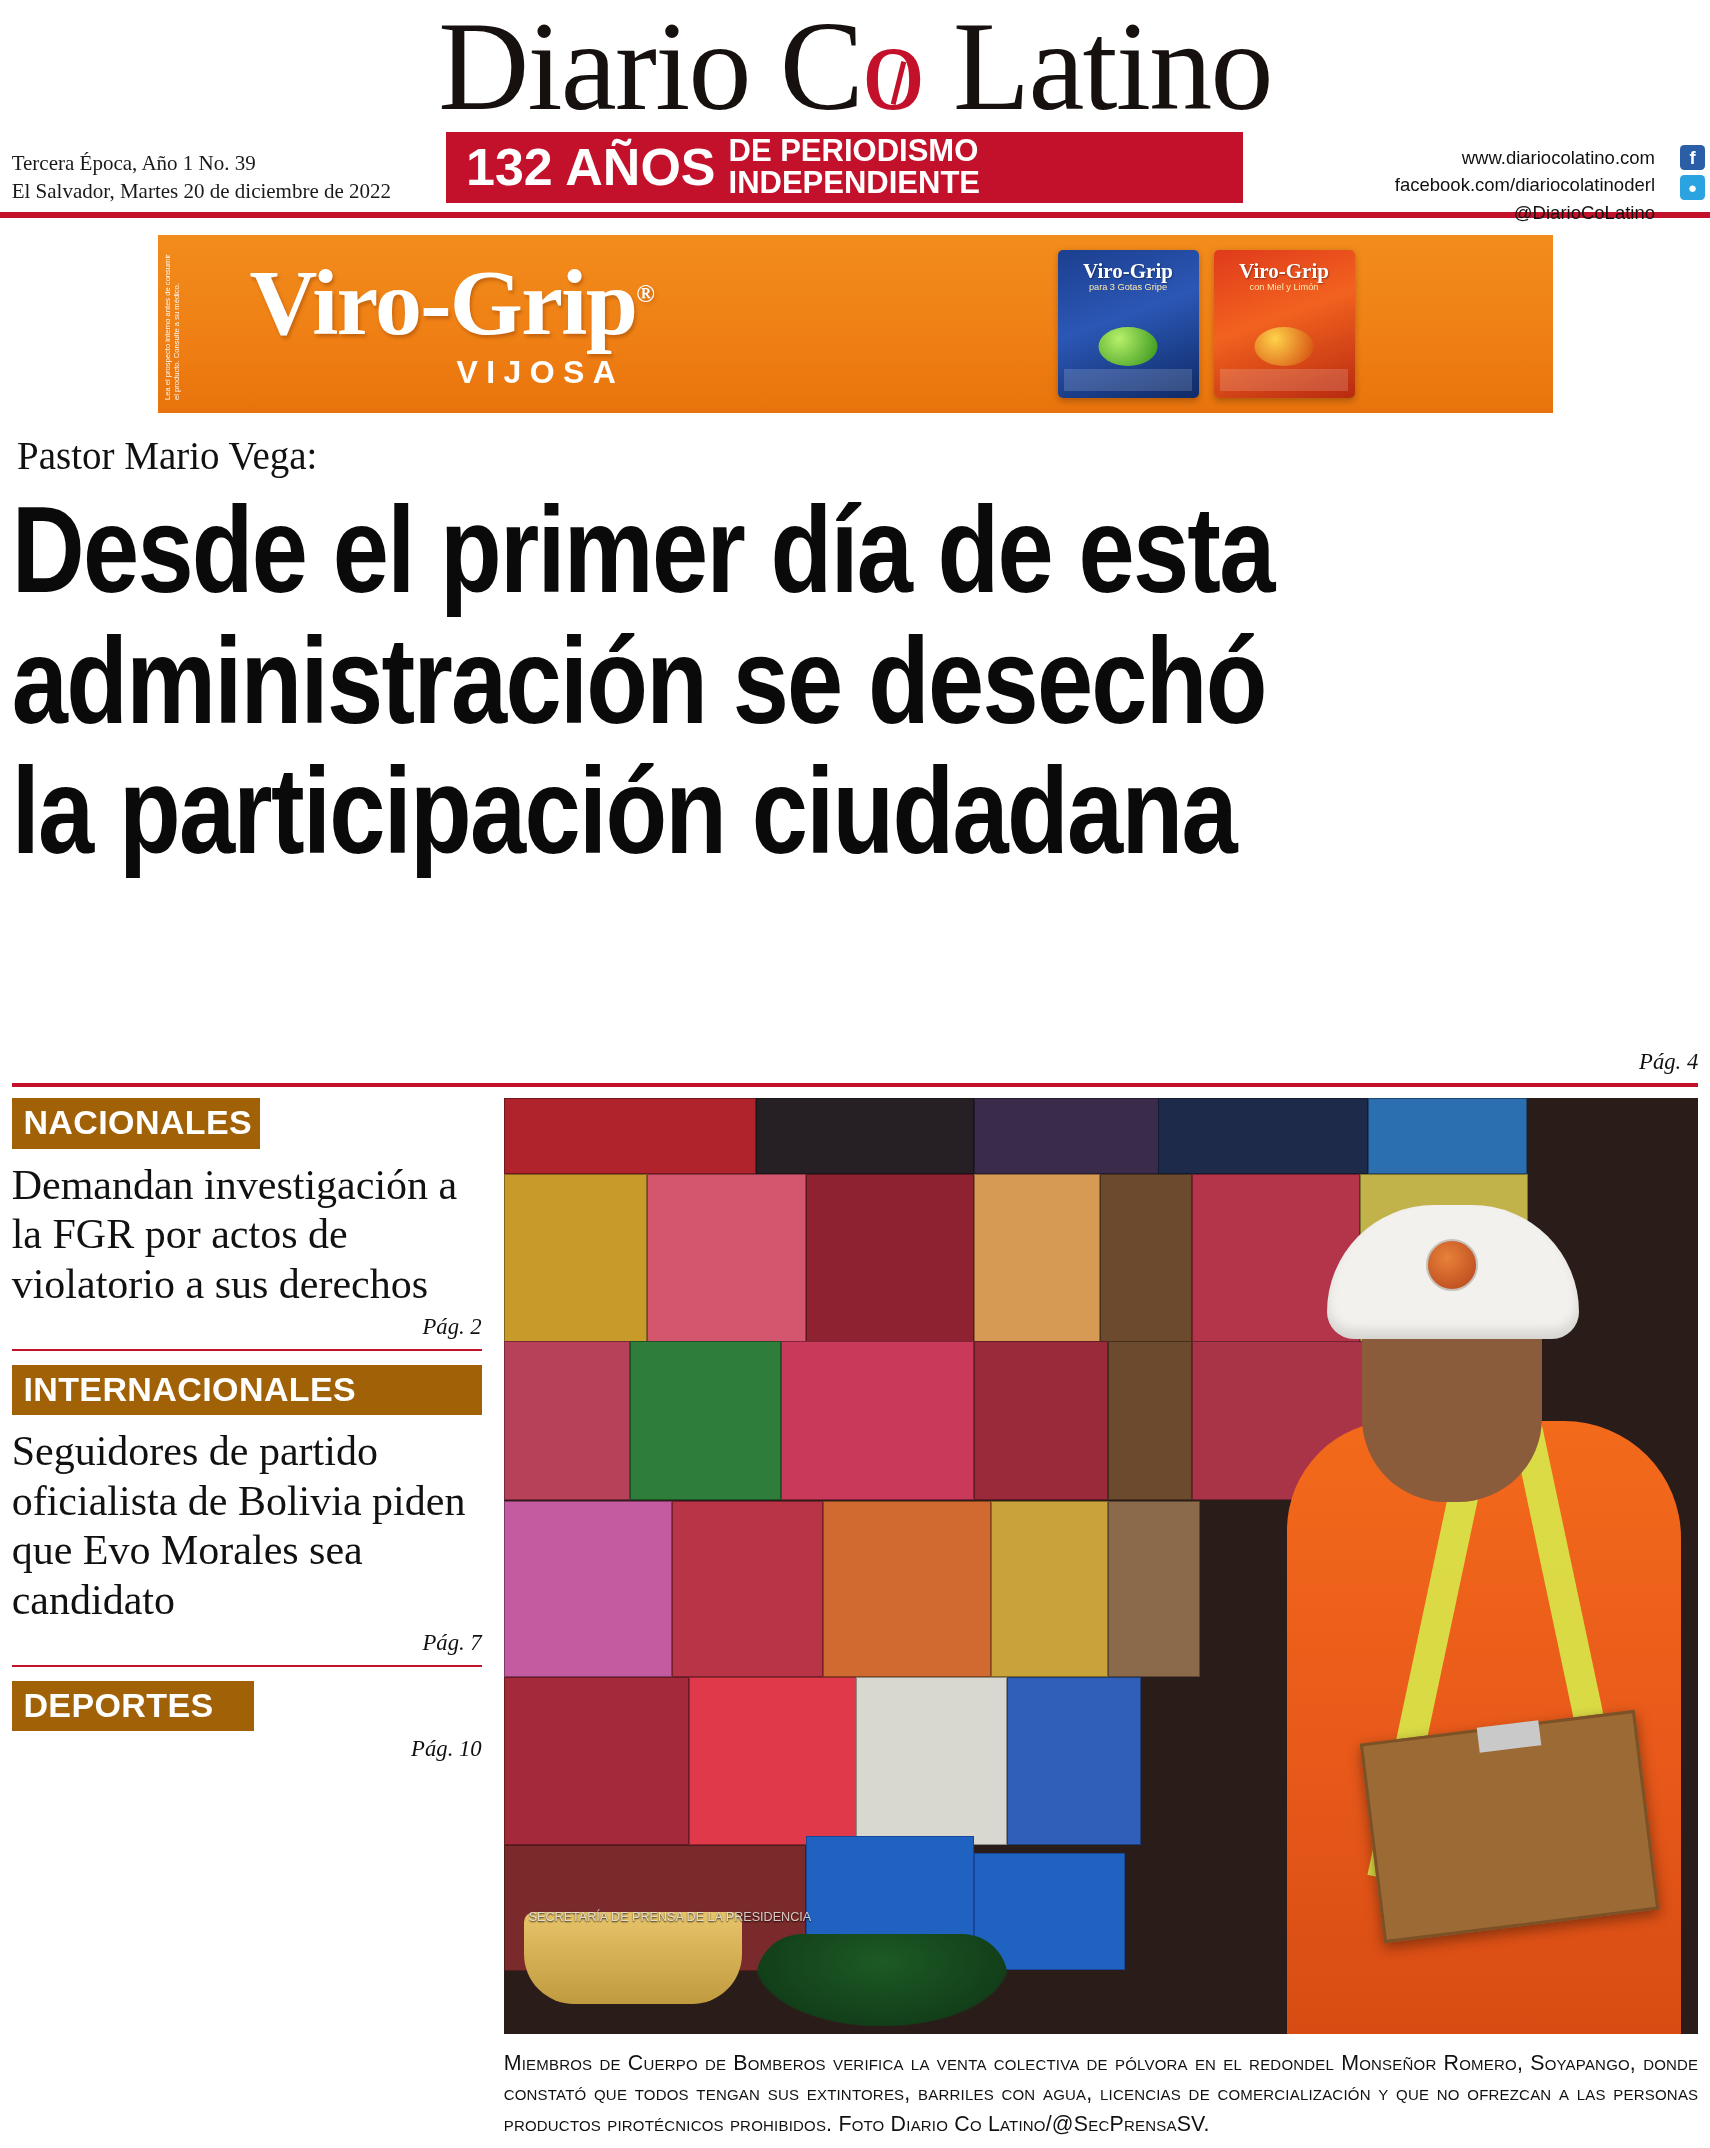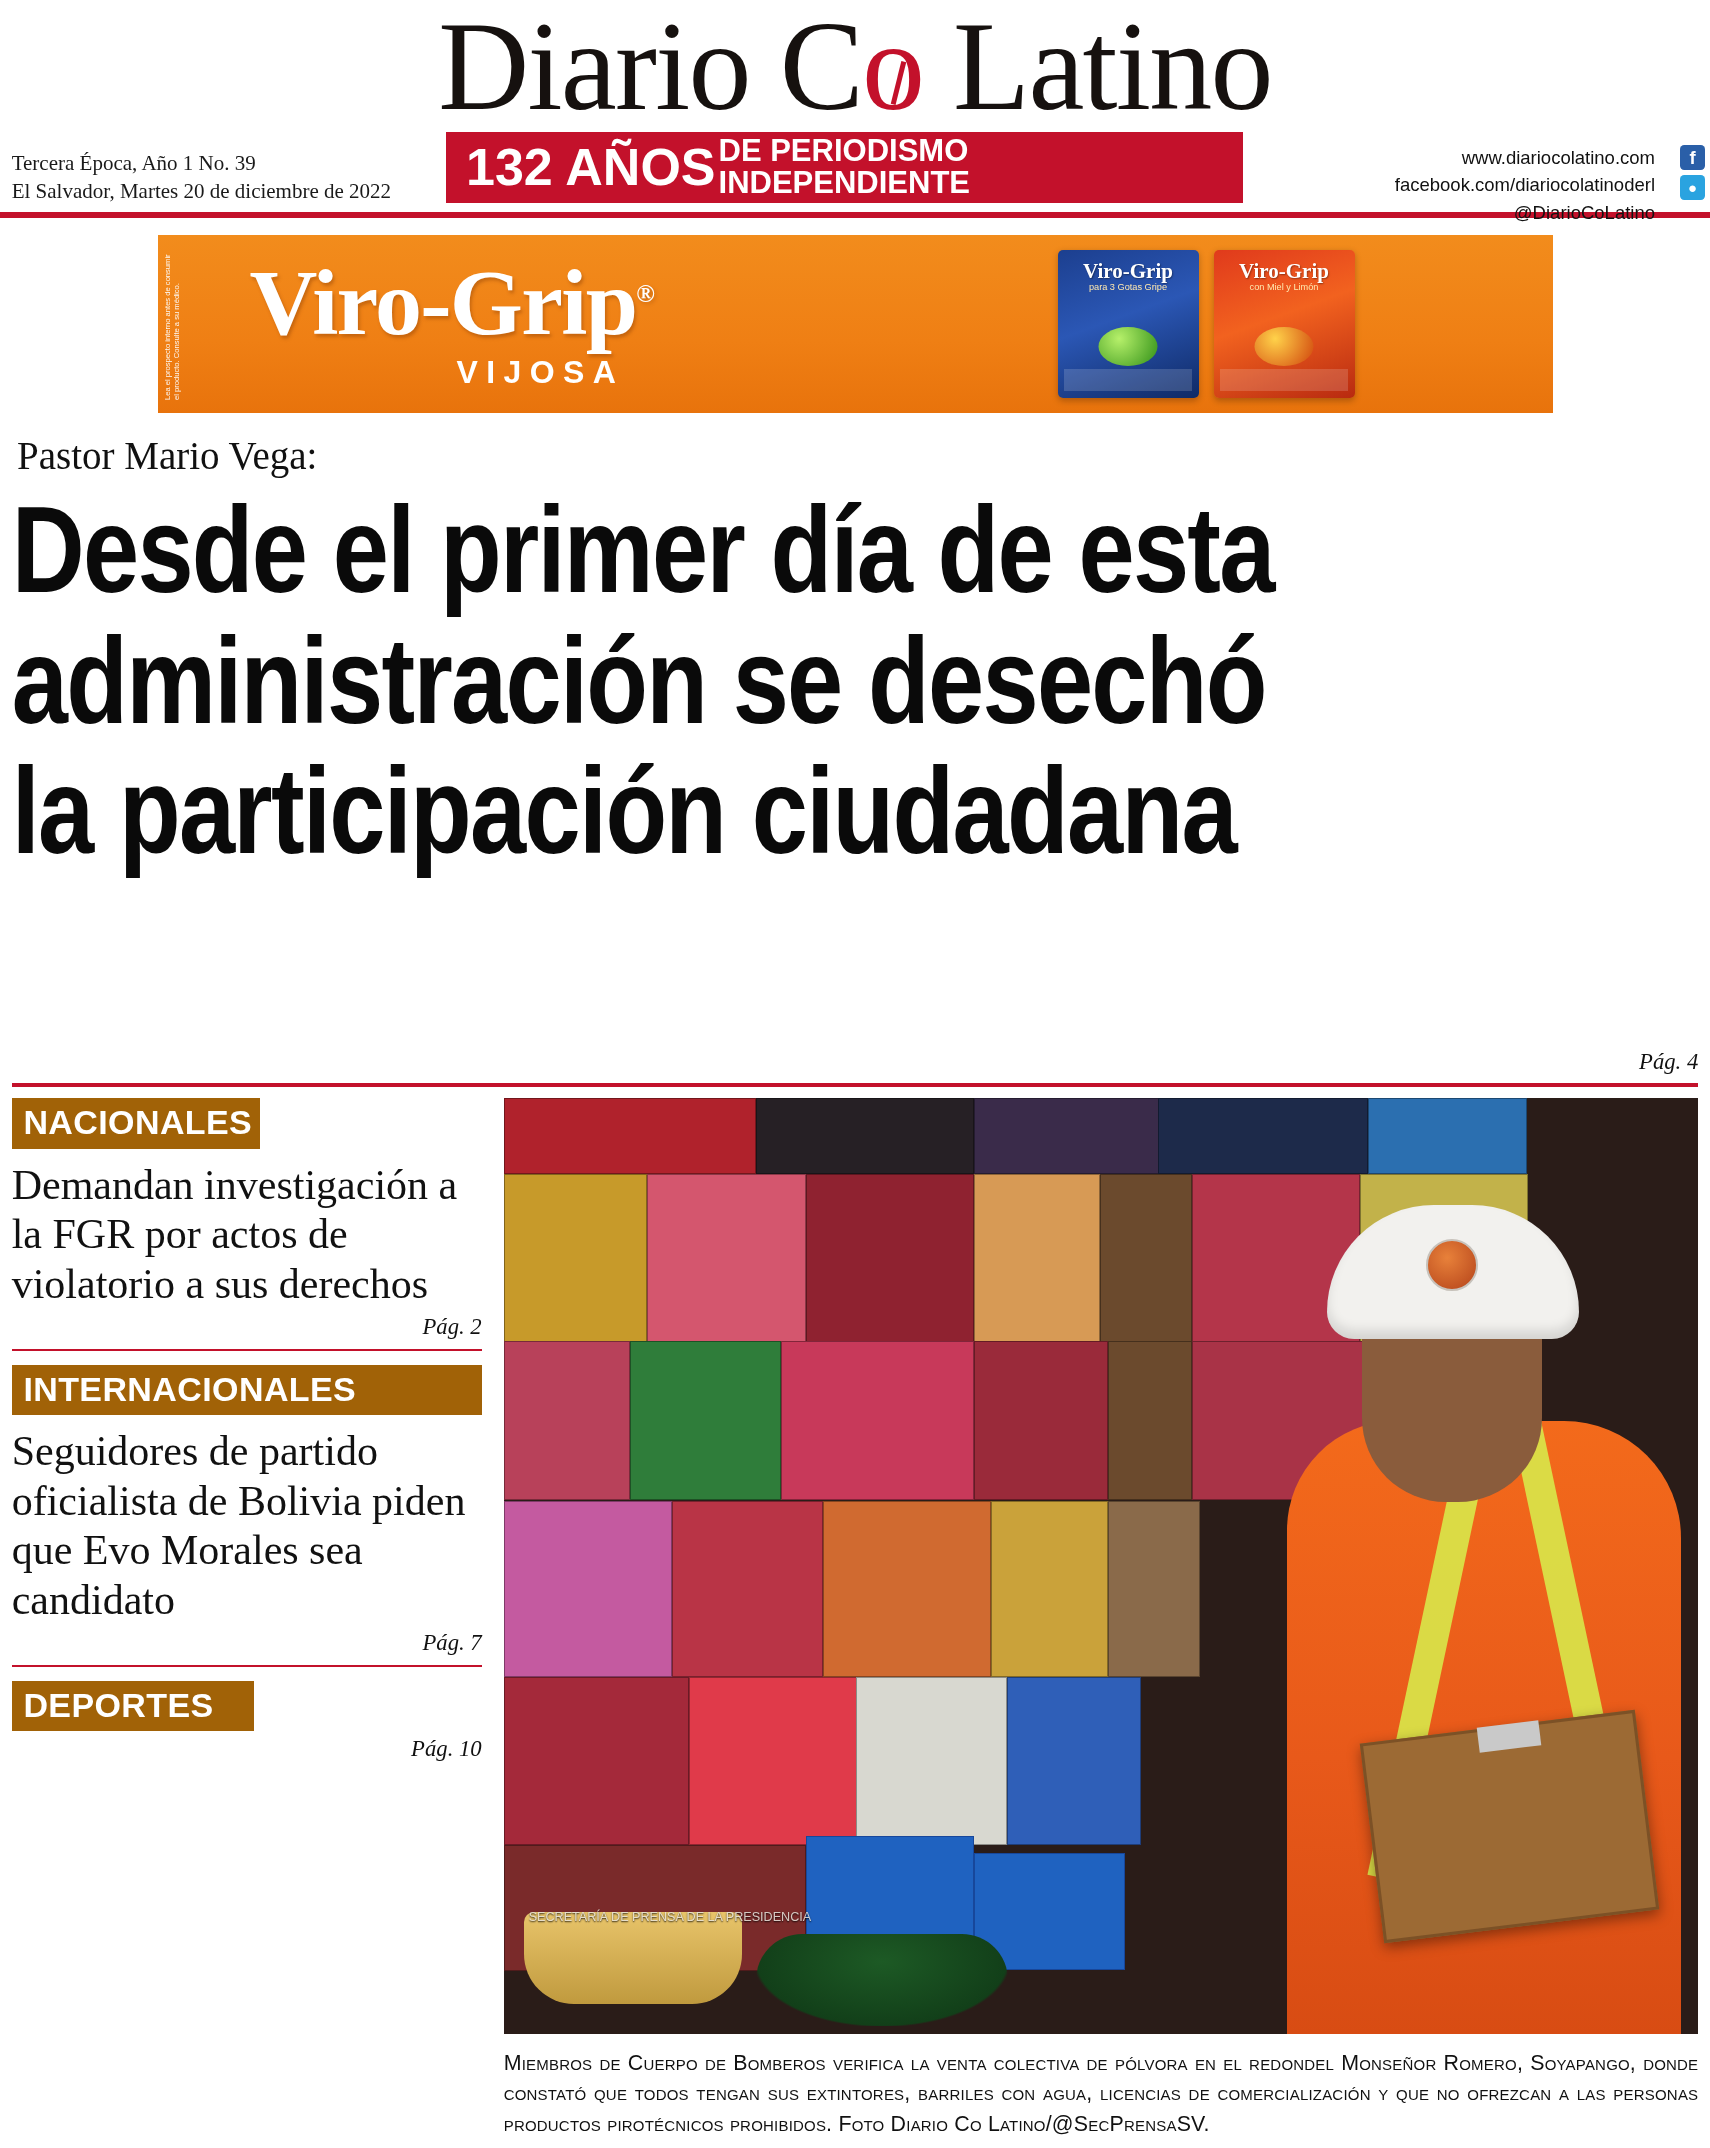--- a/index.html
+++ b/index.html
@@ -62,21 +62,21 @@
   .anniv {
     position: absolute;
     left: 446px;
     top: 0px;
     width: 797px;
     height: 71px;
     background: #c3112b;
     color: #fff;
     display: flex;
     align-items: center;
-    gap: 3px;
+    gap: 13px;
     padding-left: 20px;
   }
   .anniv-years {
     font-family: "Liberation Sans", sans-serif;
     font-weight: bold;
     font-size: 52px;
     letter-spacing: 0px;
     line-height: 1;
   }
   .anniv-sub {

